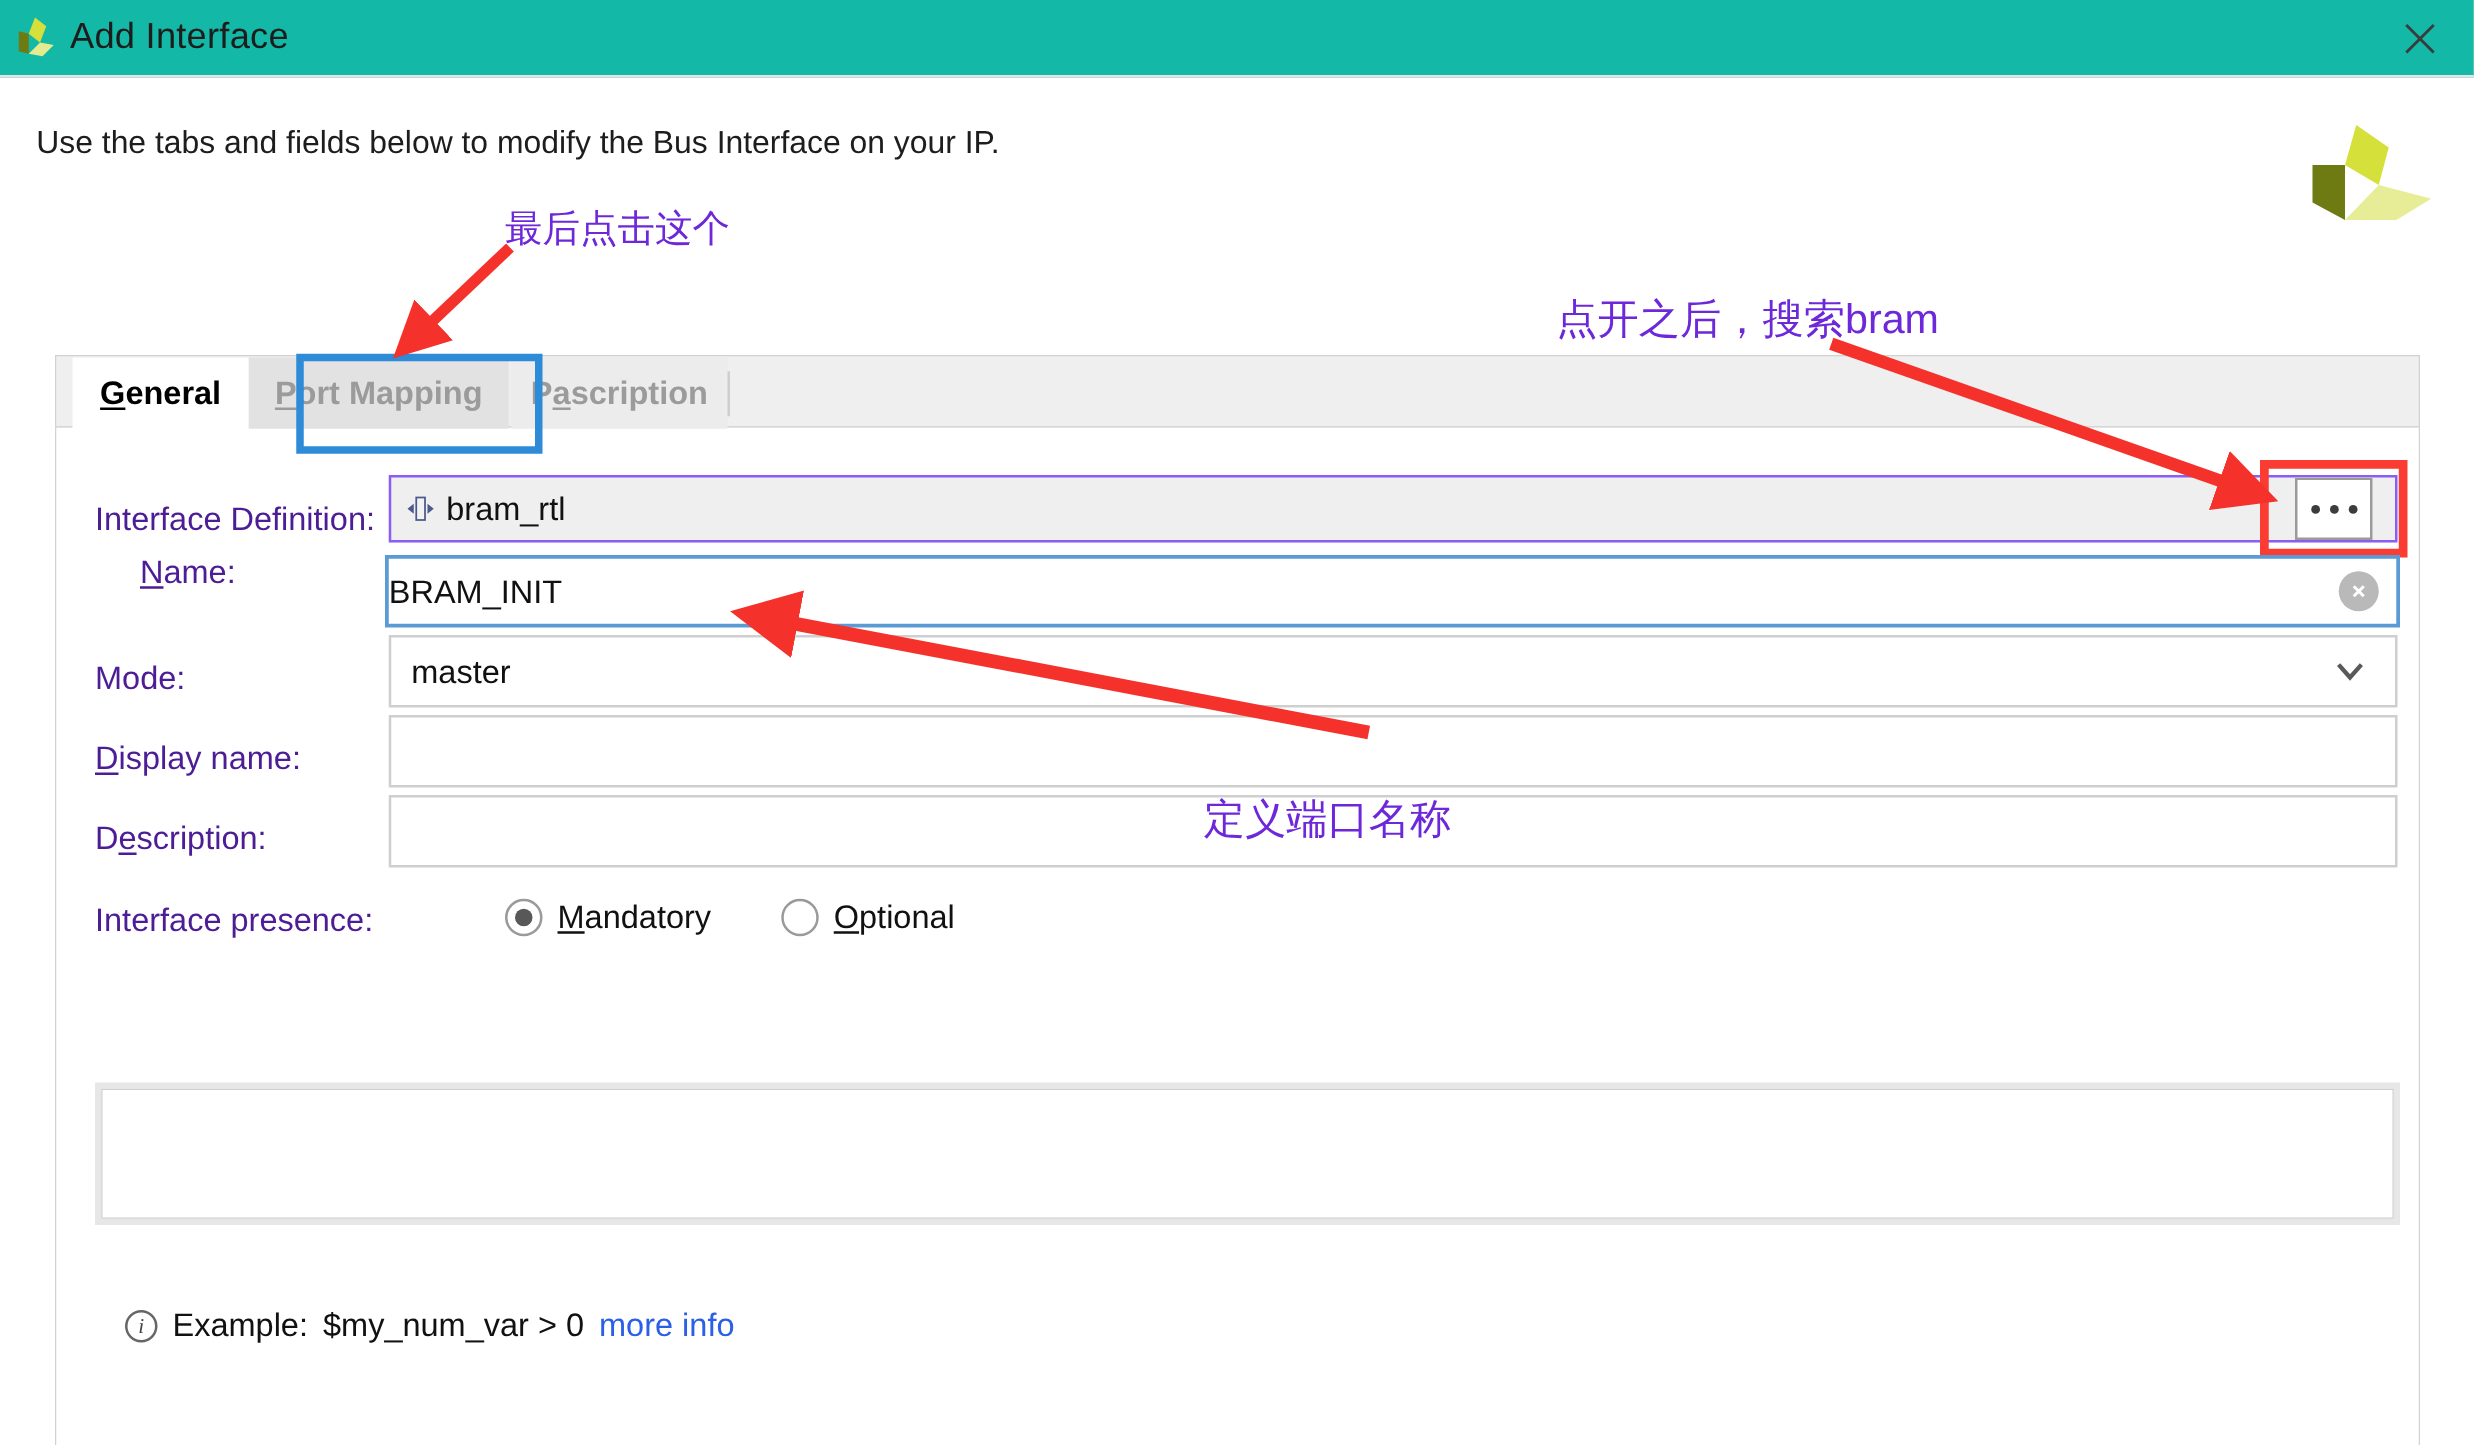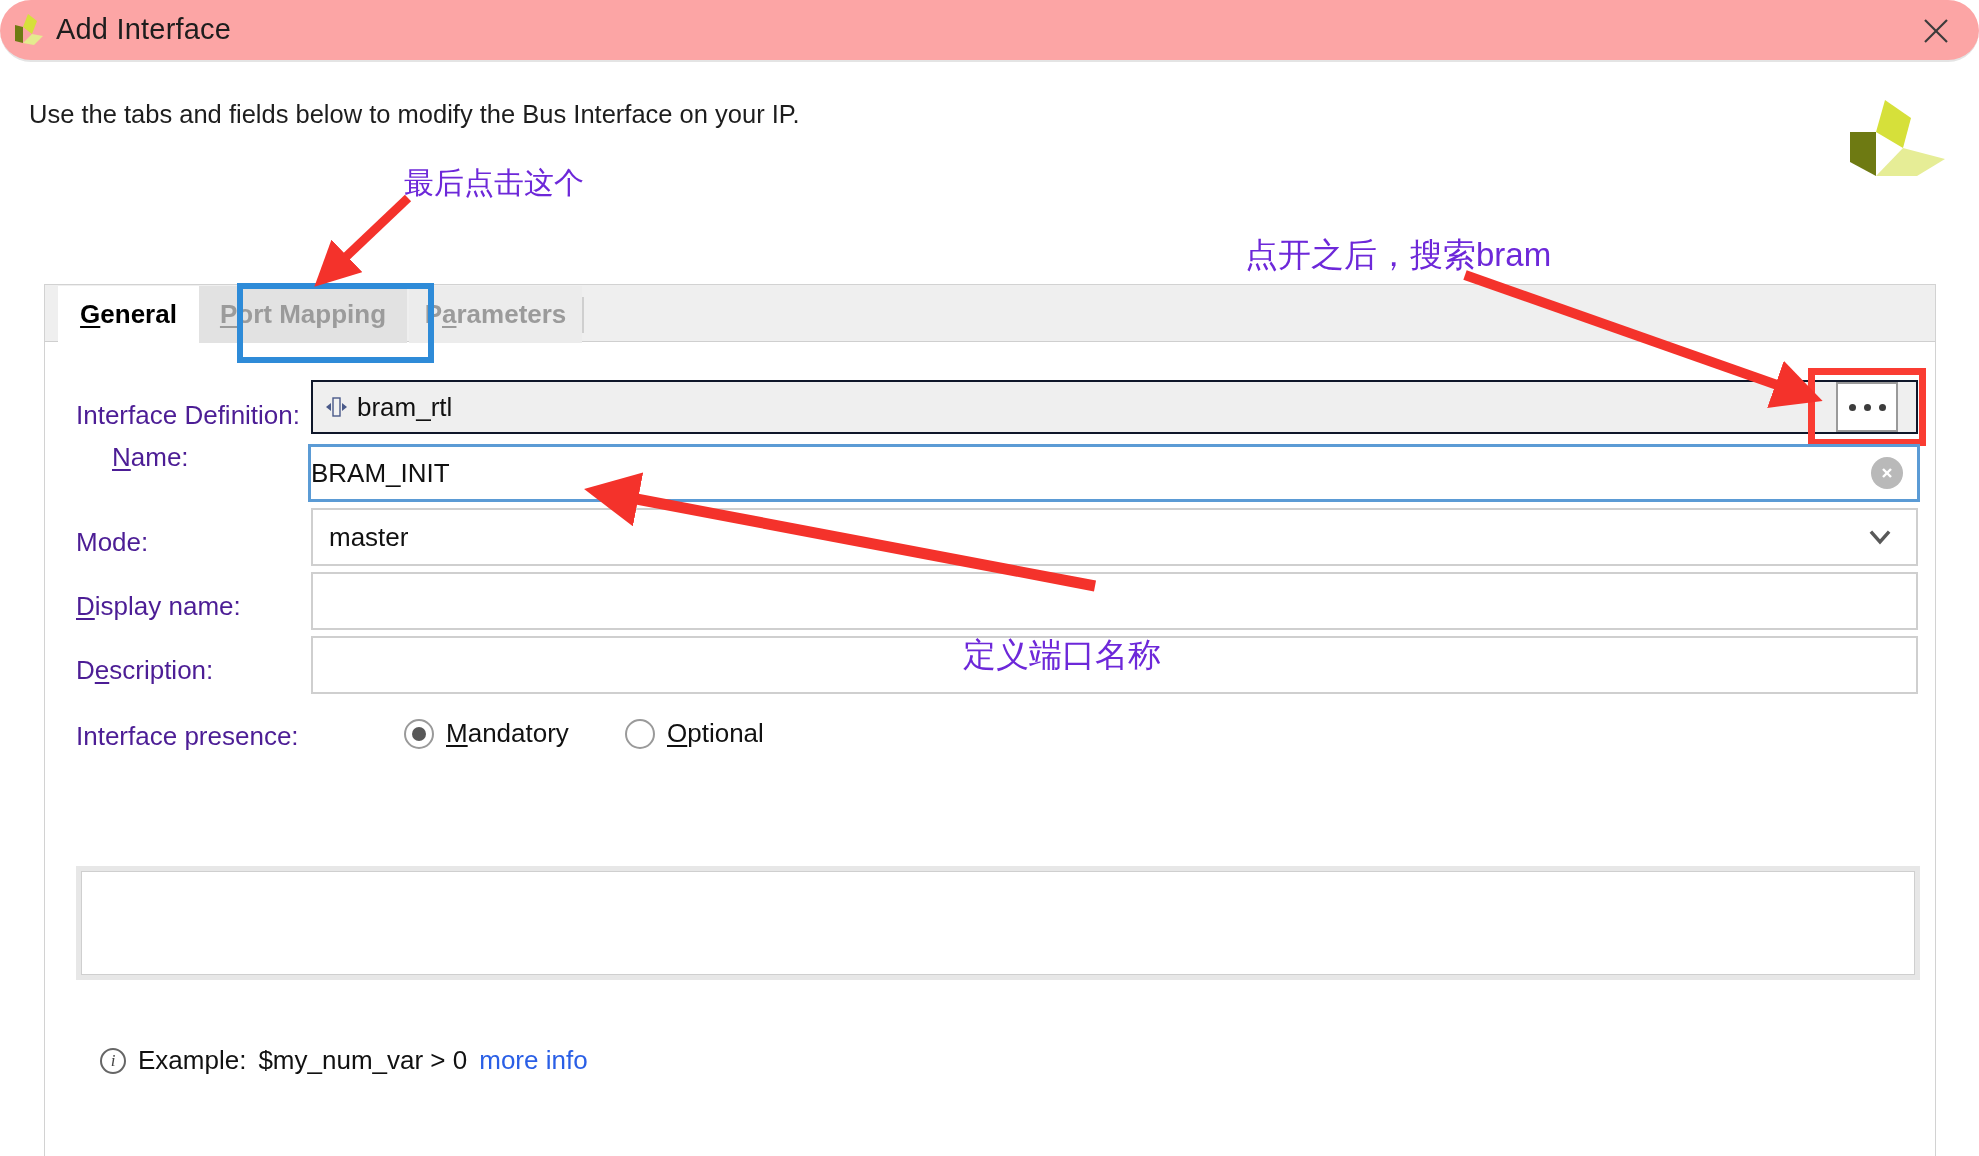--- a/index.html
+++ b/index.html
@@ -15,24 +15,23 @@
     font-family: "Liberation Sans", sans-serif;
     color: #000000;
     -webkit-font-smoothing: antialiased;
   }
 
   
   #titlebar {
     position: absolute;
     left: 0; top: 0;
     width: 1979px; height: 62px;
-    background: #fca5a5;
+    background: #14b8a6;
     border-bottom: 2px solid #e4e4e4;
     box-sizing: border-box;
-    border-radius: 31px;
   }
   #title-logo {
     position: absolute;
     left: 10px; top: 12px;
     width: 36px; height: 38px;
   }
   #title-text {
     position: absolute;
     left: 56px; top: 13px;
     font-size: 29px;
@@ -128,21 +127,21 @@
   .field {
     position: absolute;
     box-sizing: border-box;
     background: #ffffff;
     border: 2px solid #cfcfcf;
     display: flex;
     align-items: center;
     font-size: 26px;
     color: #111111;
   }
-  .field.readonly { background: #efefef; border: 2px solid #0f172a; }
+  .field.readonly { background: #efefef; border: 2px solid #8b5cf6; }
   .field.focused { border: 3px solid #5b9bd5; }
 
   #ifdef-label { left: 76px; top: 400px; }
   #ifdef-field {
     left: 311px; top: 380px;
     width: 1607px; height: 54px;
     padding-left: 10px;
   }
   #ifdef-icon { margin-right: 8px; display:inline-flex; }
 
@@ -338,21 +337,21 @@
     <span class="mn">G</span>
       <span>eneral</span>
   </div>
   <div class="tab inactive" id="tab-portmapping">
     <span class="mn">P</span>
       <span>ort Mapping</span>
   </div>
   <div class="tab inactive lighter" id="tab-parameters">
     <span>P</span>
       <span class="mn">a</span>
-      <span>rameters</span>
+      <span>scription</span>
   </div>
   <div id="tab-divider"></div>
 </div>
 
 <div class="row-label" id="ifdef-label">Interface Definition:</div>
 <div class="field readonly" id="ifdef-field">
   <span id="ifdef-icon">
     <svg width="26" height="26" viewBox="0 0 26 26">
       <rect x="10" y="4" width="7" height="18" fill="#f2f2f2" stroke="#4a5a8a" stroke-width="1.4"></rect>
       <polygon points="8,9 3,13 8,17" fill="#4a5a8a"></polygon>

